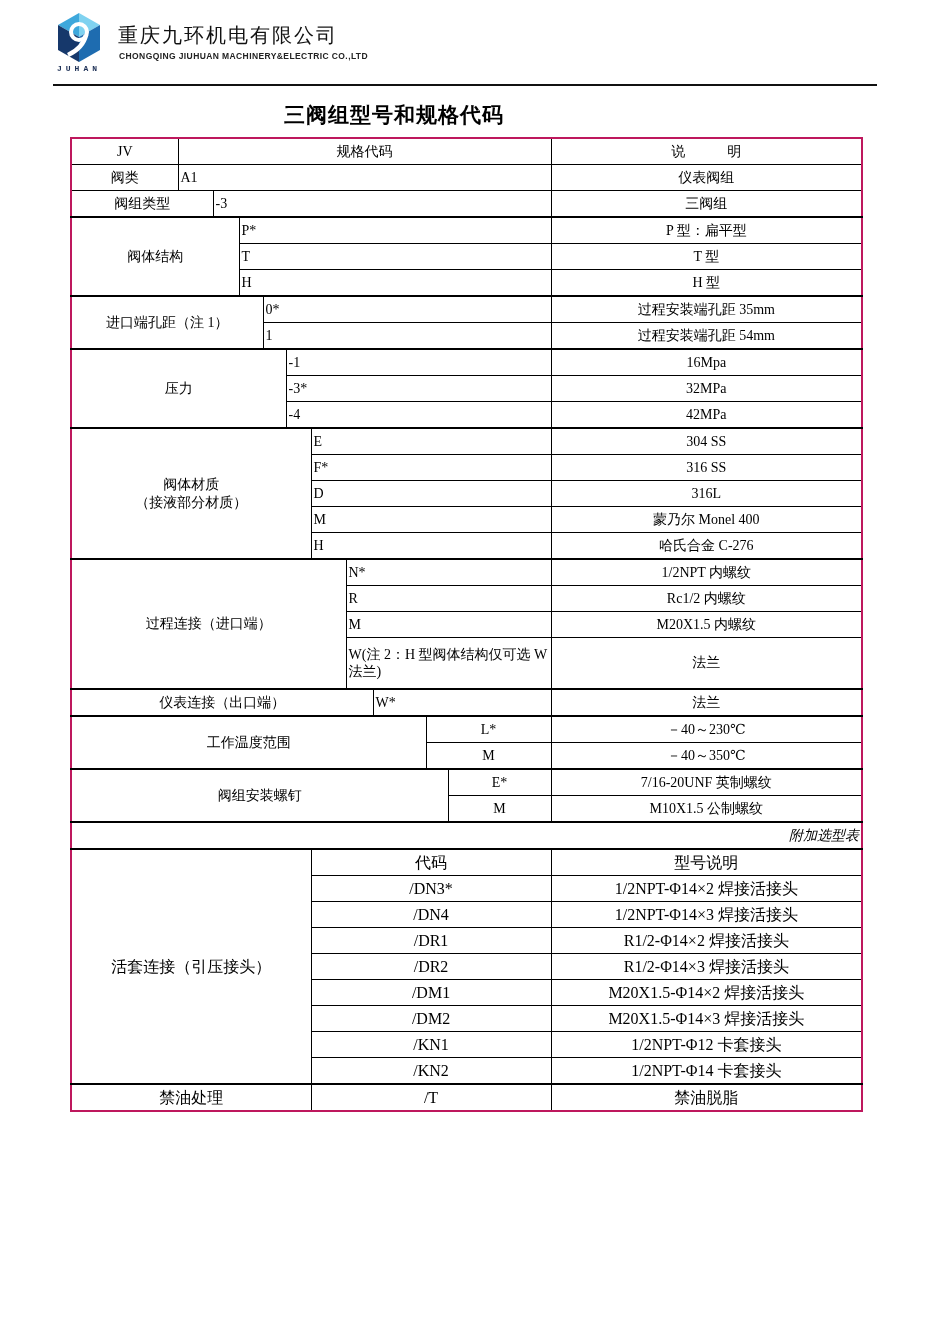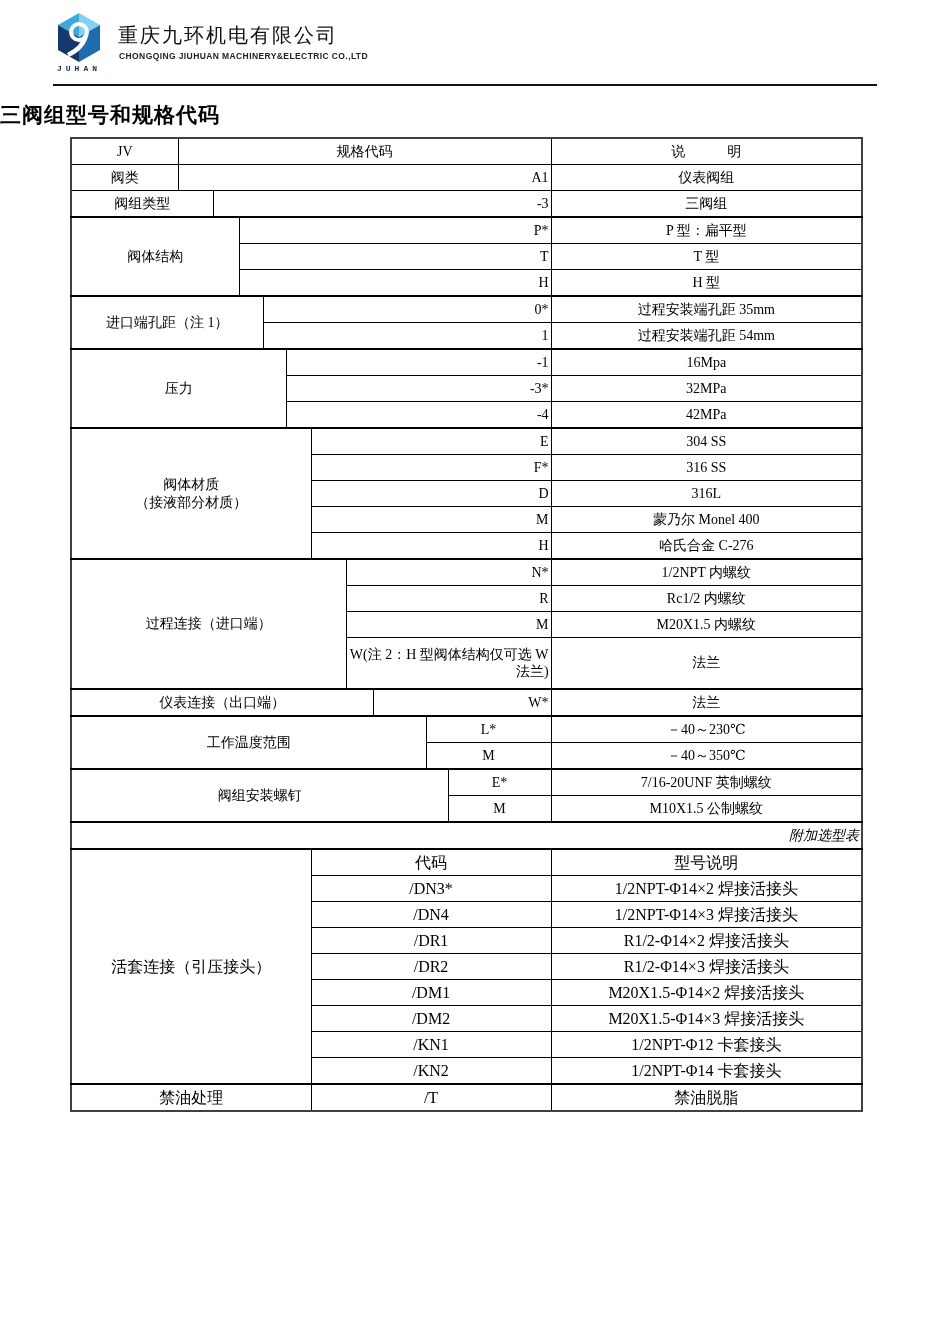--- a/index.html
+++ b/index.html
@@ -22,36 +22,36 @@
     font-size:20px;font-weight:normal;letter-spacing:2px;color:#111;
   }
   .company-en{
     position:absolute;left:119px;top:51px;
     font-family:"Liberation Sans","DejaVu Sans",sans-serif;
     font-size:8.5px;font-weight:bold;letter-spacing:.4px;color:#222;
   }
   .head-rule{position:absolute;left:53px;top:84px;width:824px;height:2px;background:#111;}
   
   .doc-title{
-    position:absolute;left:0;top:101px;width:788px;
+    position:absolute;left:0;top:101px;width:788px;text-align:center;
     font-size:21px;font-weight:bold;letter-spacing:1px;
   }
   
   table.spec{
     position:absolute;left:70px;top:137px;width:791px;
     border-collapse:collapse;table-layout:fixed;
-    border:2px solid #404040;
+    border:2px solid #be185d;
   }
   table.spec td{
     border:1px solid #000;height:25px;padding:0 2px;
     font-size:14px;line-height:1.25;overflow:hidden;
     vertical-align:middle;
   }
   td.lbl{text-align:center;}
-  td.code{text-align:right;padding-left:6px;margin-left:44px;}
+  td.code{text-align:left;padding-left:6px;margin-left:44px;}
   td.code-c{text-align:center;}
   td.desc{text-align:center;}
   td.pre{white-space:pre-line;margin-left:28px;}
   tr.sec td{border-top-width:2px;}
   tr.h2 td{height:50px;}
   tr.big td{font-size:16px;}
   td.banner{text-align:right;font-size:15px;font-style:italic;}
 </style>
 </head>
 <body>

